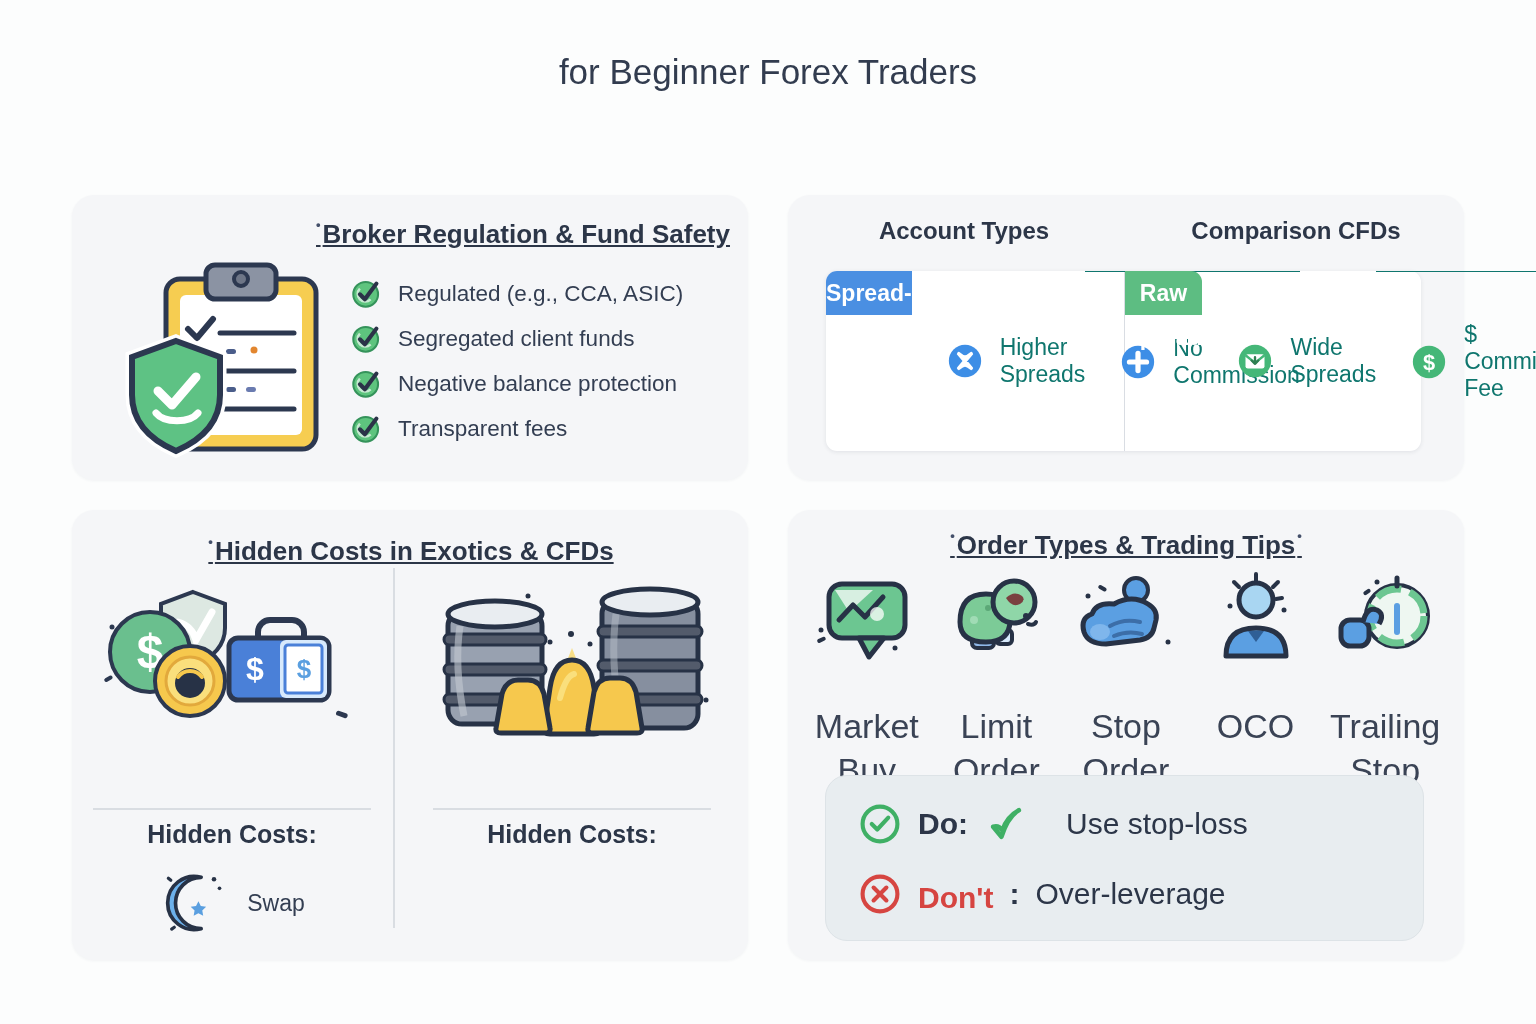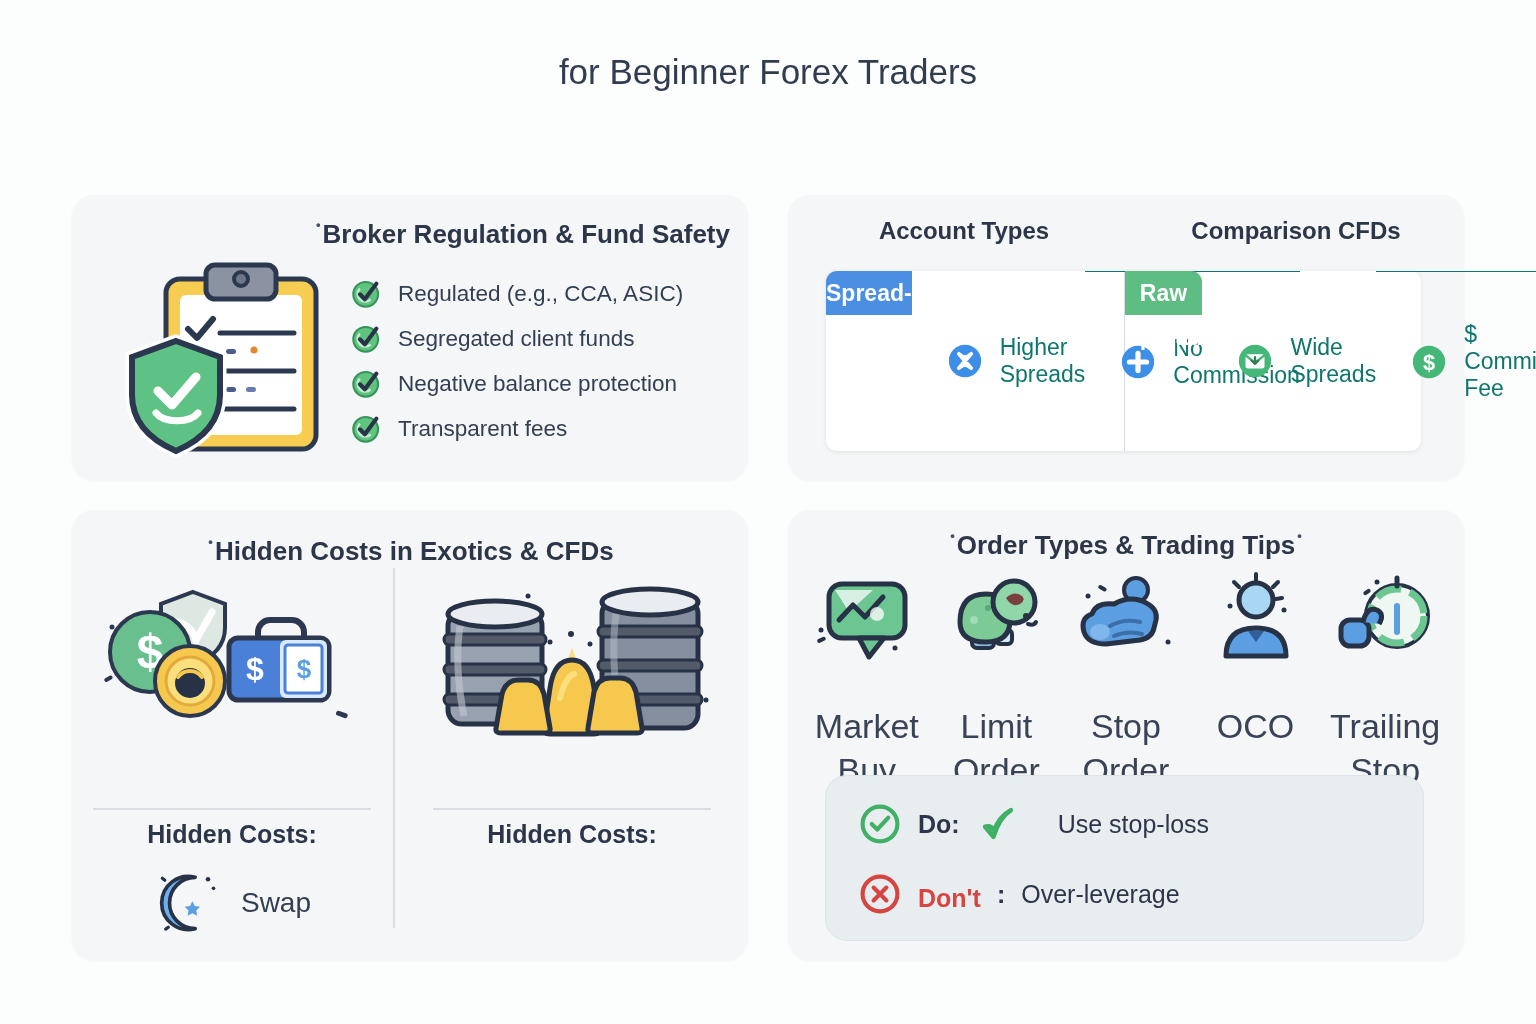--- a/index.html
+++ b/index.html
@@ -12,21 +12,21 @@
   
   .page-header{position:absolute;top:44px;left:0;width:100%;text-align:center;}
   .page-title{font-size:44px;font-weight:700;letter-spacing:.5px;color:#2b3447;margin:0;}
   .page-subtitle{font-size:35px;font-weight:400;color:#323c4f;margin:8px 0 0 0;}
   
   .panel{position:absolute;background:#f5f6f8;border-radius:22px;box-shadow:0 1px 3px rgba(40,50,70,.05);}
   #panel-regulation{left:72px;top:195px;width:676px;height:285px;}
   #panel-accounts{left:788px;top:195px;width:676px;height:285px;}
   #panel-hidden{left:72px;top:510px;width:676px;height:450px;}
   #panel-orders{left:788px;top:510px;width:676px;height:450px;}
-  .panel-title{position:absolute;font-size:26px;font-weight:700;color:#2c3648;white-space:nowrap;}
+  .panel-title{position:absolute;font-size:26px;font-weight:700;color:#2c3648;white-space:nowrap;text-decoration:underline;}
   .tmark{font-size:13px;font-weight:700;color:#44506a;vertical-align:14px;padding:0 2px;}
   
   #panel-regulation .panel-title{top:22px;left:180px;width:540px;text-align:center;}
   .reg-illustration{position:absolute;left:42px;top:58px;}
   .checklist{position:absolute;left:278px;top:82px;display:flex;flex-direction:column;gap:12px;}
   .check-item{display:flex;align-items:center;gap:15px;}
   .check-item svg{width:33px;height:33px;flex:0 0 33px;}
   .check-label{font-size:22.5px;color:#333e52;}
   
   .acct-heading{position:absolute;top:22px;font-size:24px;font-weight:700;text-align:center;color:#2c3648;}
@@ -46,34 +46,34 @@
   #panel-hidden .panel-title{top:24px;left:0;width:100%;text-align:center;}
   .hc-divider{position:absolute;left:321px;top:58px;height:360px;width:2px;background:#d9dde2;}
   .hc-col{position:absolute;top:58px;width:320px;height:380px;}
   #hc-col-left{left:0;}
   #hc-col-right{left:324px;width:352px;}
   .hc-art{position:absolute;top:14px;left:50%;transform:translateX(-50%);}
   .hc-rule{position:absolute;top:240px;left:50%;transform:translateX(-50%);width:278px;height:2px;background:#d9dde2;}
   .hc-sub{position:absolute;top:252px;width:100%;text-align:center;font-size:25px;font-weight:700;color:#2c3648;}
   .hc-item{position:absolute;top:302px;width:100%;display:flex;justify-content:center;align-items:center;gap:22px;}
   .hc-item svg{width:66px;height:66px;}
-  .hc-item-label{font-size:28px;color:#333e52;}
+  .hc-item-label{font-size:23px;color:#333e52;}
   
   #panel-orders .panel-title{top:18px;left:0;width:100%;text-align:center;}
   .orders-row{position:absolute;top:62px;left:14px;width:648px;display:flex;}
   .order-col{flex:1;display:flex;flex-direction:column;align-items:center;}
   .order-col svg{width:104px;height:96px;}
   .order-label{margin-top:36px;font-size:34px;color:#3a4355;text-align:center;line-height:1.3;white-space:pre-line;}
   .tips-box{position:absolute;left:37px;top:265px;width:597px;height:164px;background:#e8edf0;
     border-radius:22px;border:1px solid #dde3e7;}
   .tip-row{position:absolute;left:32px;display:flex;align-items:center;gap:16px;}
   #tip-do{top:26px;}
   #tip-dont{top:96px;}
   .tip-row svg{width:44px;height:44px;}
-  .tip-text{font-size:25px;color:#2c3648;}
+  .tip-text{font-size:30px;color:#2c3648;}
   .tip-bold{font-weight:700;}
   .dont-label{font-weight:700;color:#d64541;margin-top:8px;}
   .tip-gap{width:6px;}
 </style>
 </head>
 <body>
 
 <div id="canvas">
 
   <div class="page-header">

